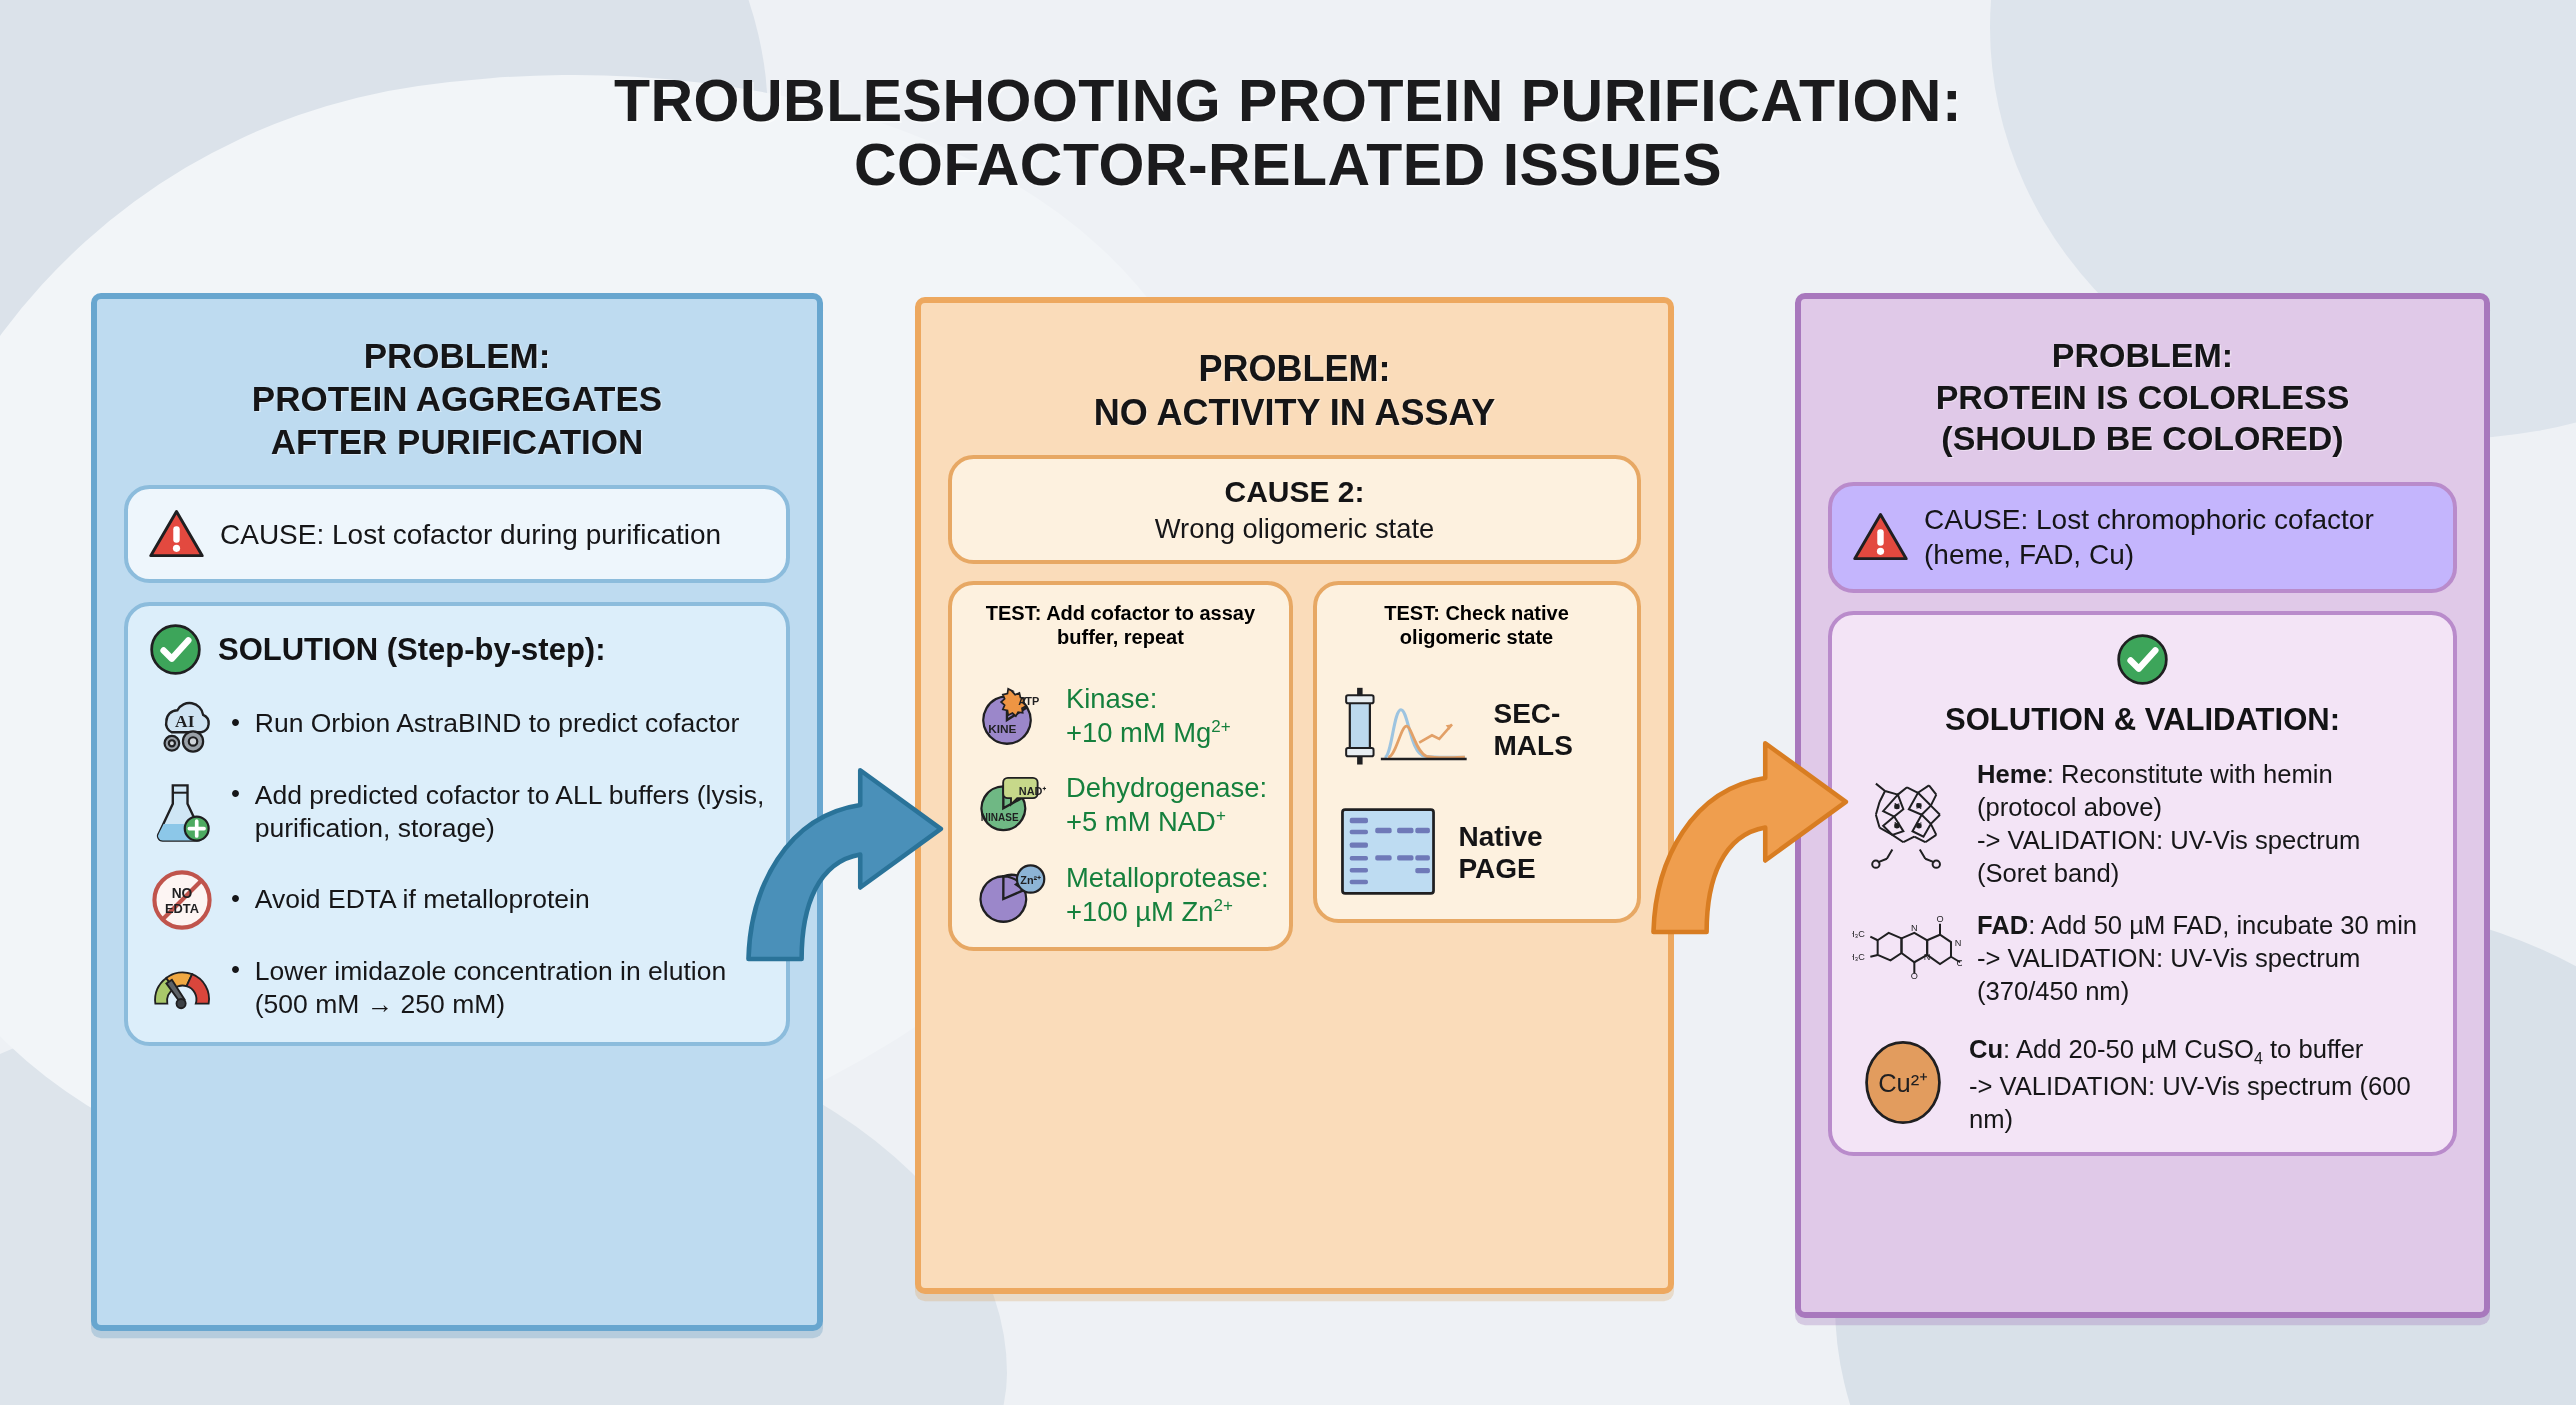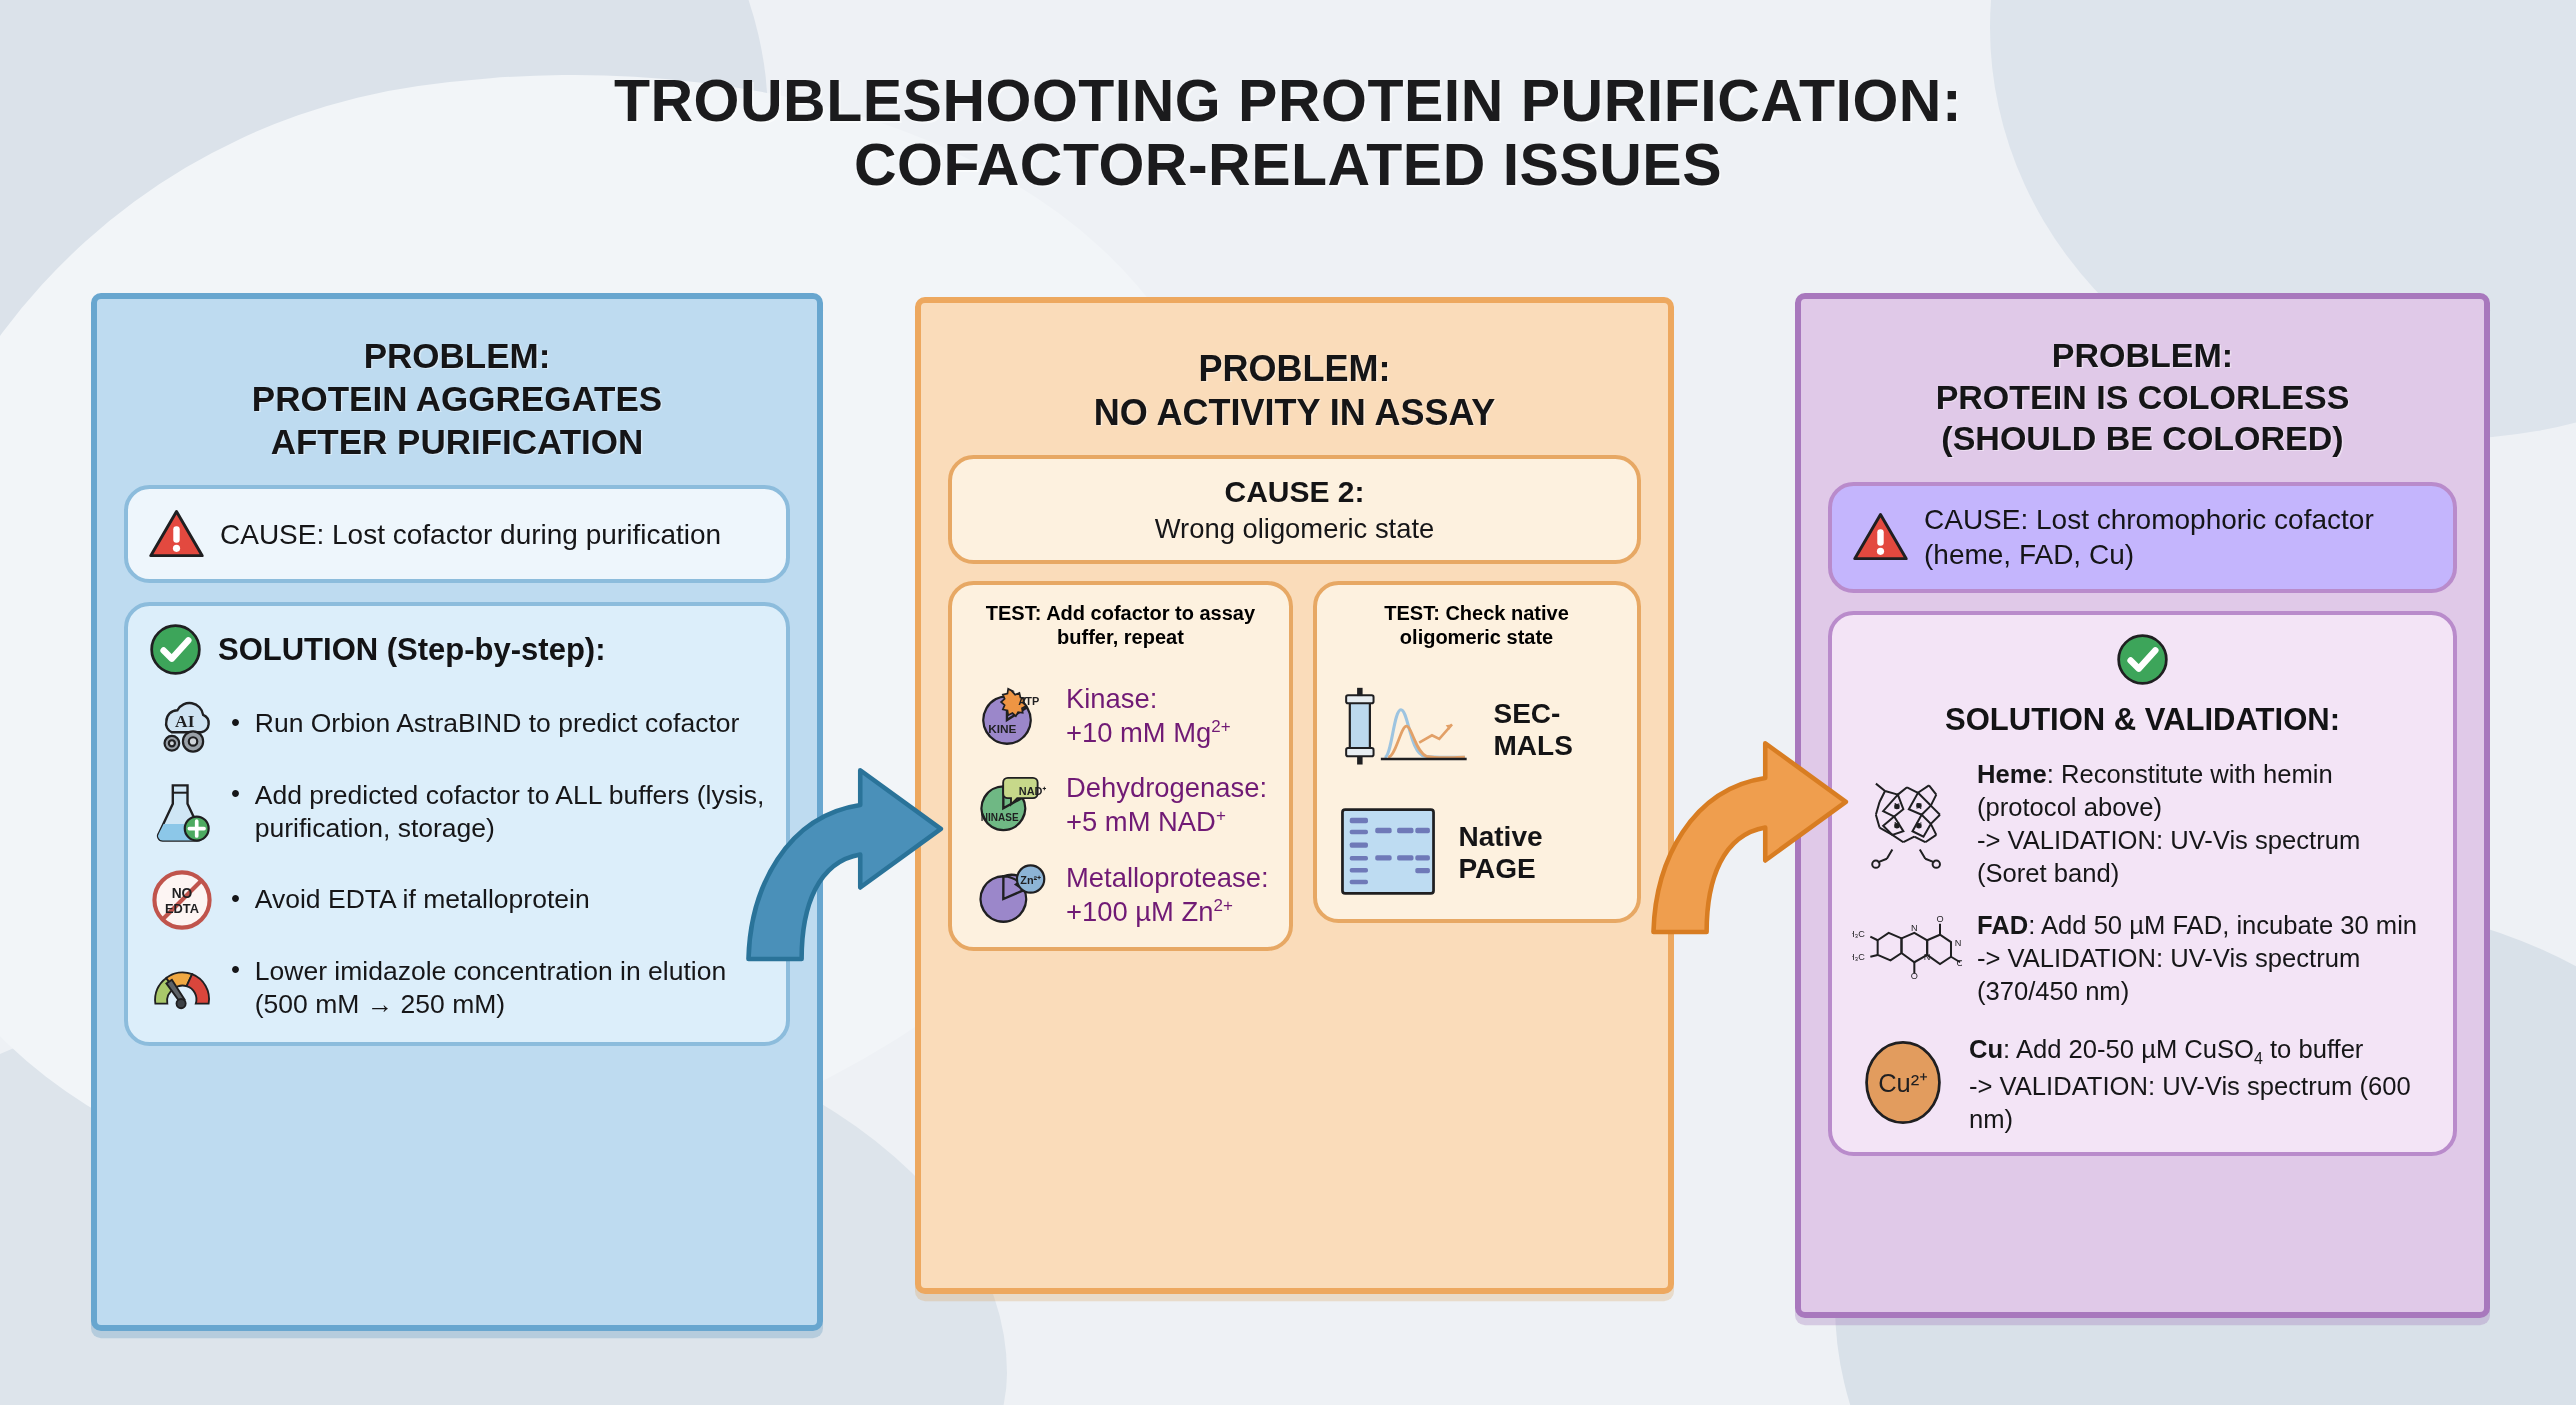--- a/index.html
+++ b/index.html
@@ -158,21 +158,21 @@
   .cause-card { text-align: center; padding: 14.6px 12.8px; }
   .cause-card .hdr { font-size: 30px; font-weight: 800; color: #141416; line-height:1.2; }
   .cause-card .sub { font-size: 27.4px; color: #161618; line-height: 1.22; margin-top: 2.7px; }
 
   .test-card { display:flex; flex-direction:column; }
   .test-title {
     text-align:center; font-size: 20px; font-weight: 700;
     color: #000000; line-height: 1.2; margin-bottom: 12.8px;
   }
   .enz-row { display:flex; align-items:center; gap: 14.6px; margin-top: 18.3px; }
-  .enz-text { font-size: 27.4px; line-height: 1.24; color: #701a75; }
+  .enz-text { font-size: 27.4px; line-height: 1.24; color: #15803d; }
   .meth-row { display:flex; align-items:center; gap: 20px; margin-top: 24px; }
   .meth-text { font-size: 28px; font-weight: 700; color: #141416; }
 
   
   .val-row { display:flex; align-items:flex-start; gap: 14.6px; margin-top: 20px; }
   .val-text { font-size: 25.6px; line-height: 1.28; color: #161618; }
   .val-text b { font-weight: 800; }
 
   
   .arrow { position: absolute; z-index: 7; }

